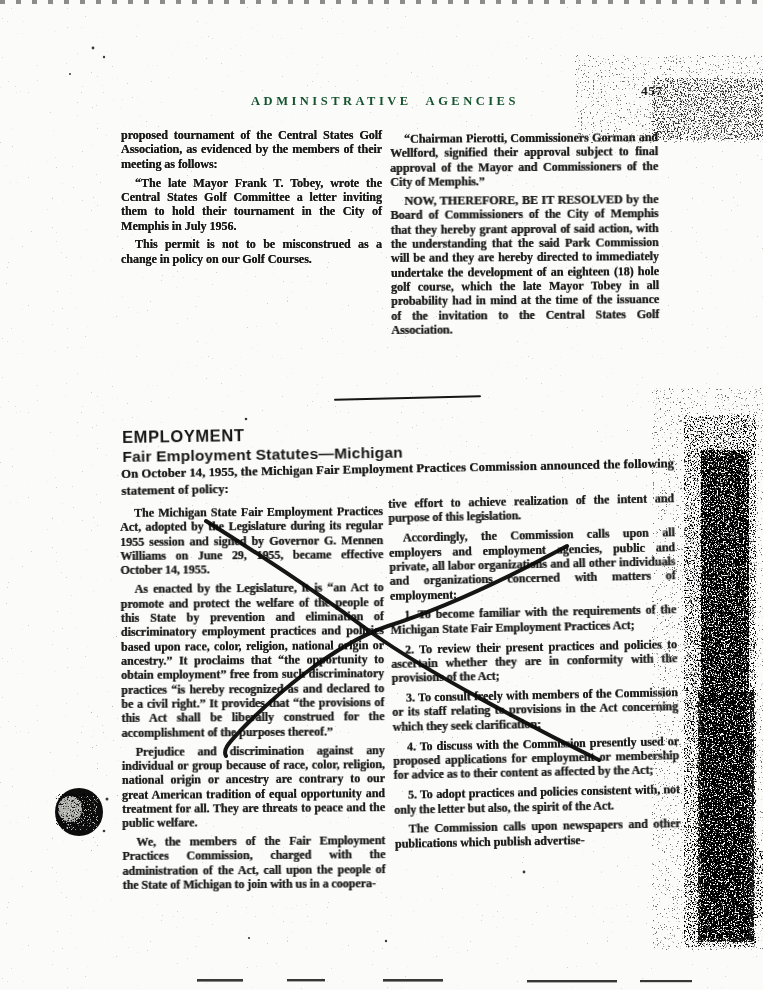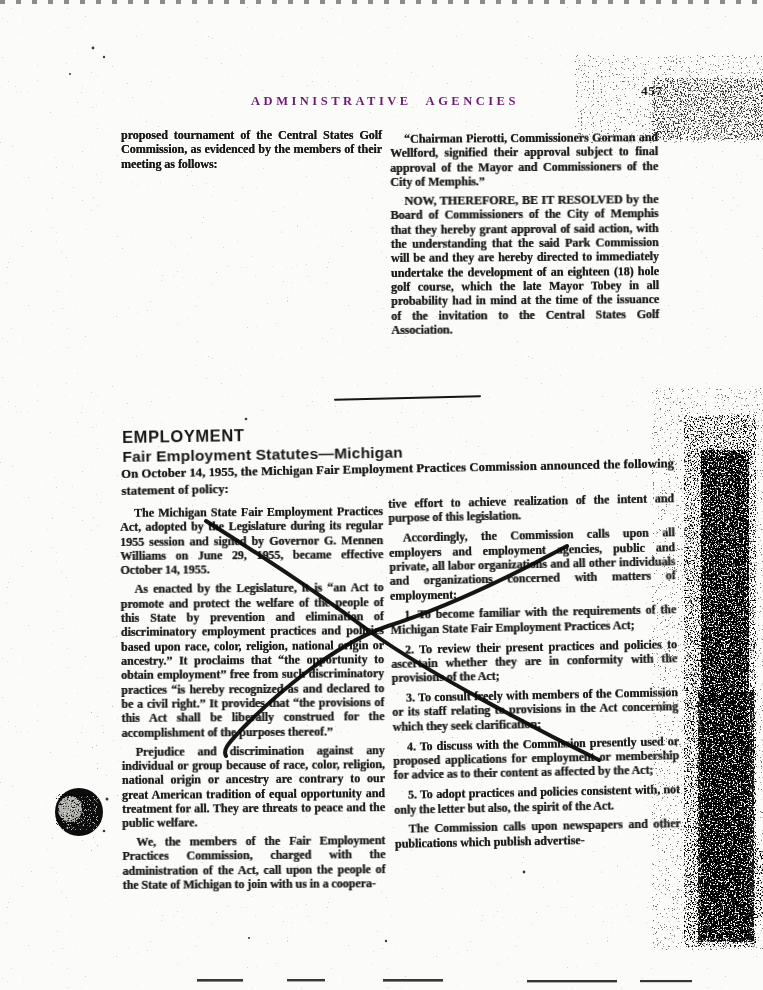--- a/index.html
+++ b/index.html
@@ -6,21 +6,21 @@
   .page{
     position:relative;width:763px;height:990px;margin:0 auto;
     background:#fbfbf9;overflow:hidden;
     font-family:"Liberation Serif", serif;color:#191919;
   }
   .perf{position:absolute;top:0;left:0;width:763px;height:4px;
     background:repeating-linear-gradient(90deg,#8c8c8c 0 5px,transparent 5px 16px);}
   .running-head{
     position:absolute;top:94px;left:150px;width:470px;text-align:center;
     font-size:12.5px;font-weight:bold;letter-spacing:3.5px;word-spacing:8px;
-    color:#701a75;filter:blur(.25px);
+    color:#14532d;filter:blur(.25px);
   }
   .pageno{position:absolute;top:83px;left:641px;font-size:13.5px;font-weight:bold;
     letter-spacing:.5px;color:#1b1b1b;filter:blur(.2px);}
   .col{
     position:absolute;text-align:justify;font-weight:bold;
     font-size:12.2px;line-height:14.35px;letter-spacing:-.12px;
     color:#1a1a1a;filter:blur(.28px);text-shadow:0 0 .4px #2a2a2a;
   }
   .col p{margin:0 0 4.5px 0;text-indent:14px;}
   .col p.noindent{text-indent:0;}
@@ -48,21 +48,23 @@
 <body>
 
 <div class="page">
 
   <div class="perf"></div>
 
   <div class="running-head">ADMINISTRATIVE AGENCIES</div>
   <div class="pageno">457</div>
 
   <div class="col golf-left">
-    <p class="noindent">proposed tournament of the Central States Golf Commission, as evidenced by the members of their meeting as follows:</p>
+    <p class="noindent">proposed tournament of the Central States Golf Association, as evidenced by the members of their meeting as follows:</p>
+    <p>“The late Mayor Frank T. Tobey, wrote the Central States Golf Committee a letter inviting them to hold their tournament in the City of Memphis in July 1956.</p>
+    <p>This permit is not to be misconstrued as a change in policy on our Golf Courses.</p>
   </div>
 
   <div class="col golf-right">
     <p>“Chairman Pierotti, Commissioners Gorman and Wellford, signified their approval subject to final approval of the Mayor and Commissioners of the City of Memphis.”</p>
     <p>NOW, THEREFORE, BE IT RESOLVED by the Board of Commissioners of the City of Memphis that they hereby grant approval of said action, with the understanding that the said Park Commission will be and they are hereby directed to immediately undertake the development of an eighteen (18) hole golf course, which the late Mayor Tobey in all probability had in mind at the time of the issuance of the invitation to the Central States Golf Association.</p>
   </div>
 
   <div class="divider"></div>
 
   <div class="emp-head">

